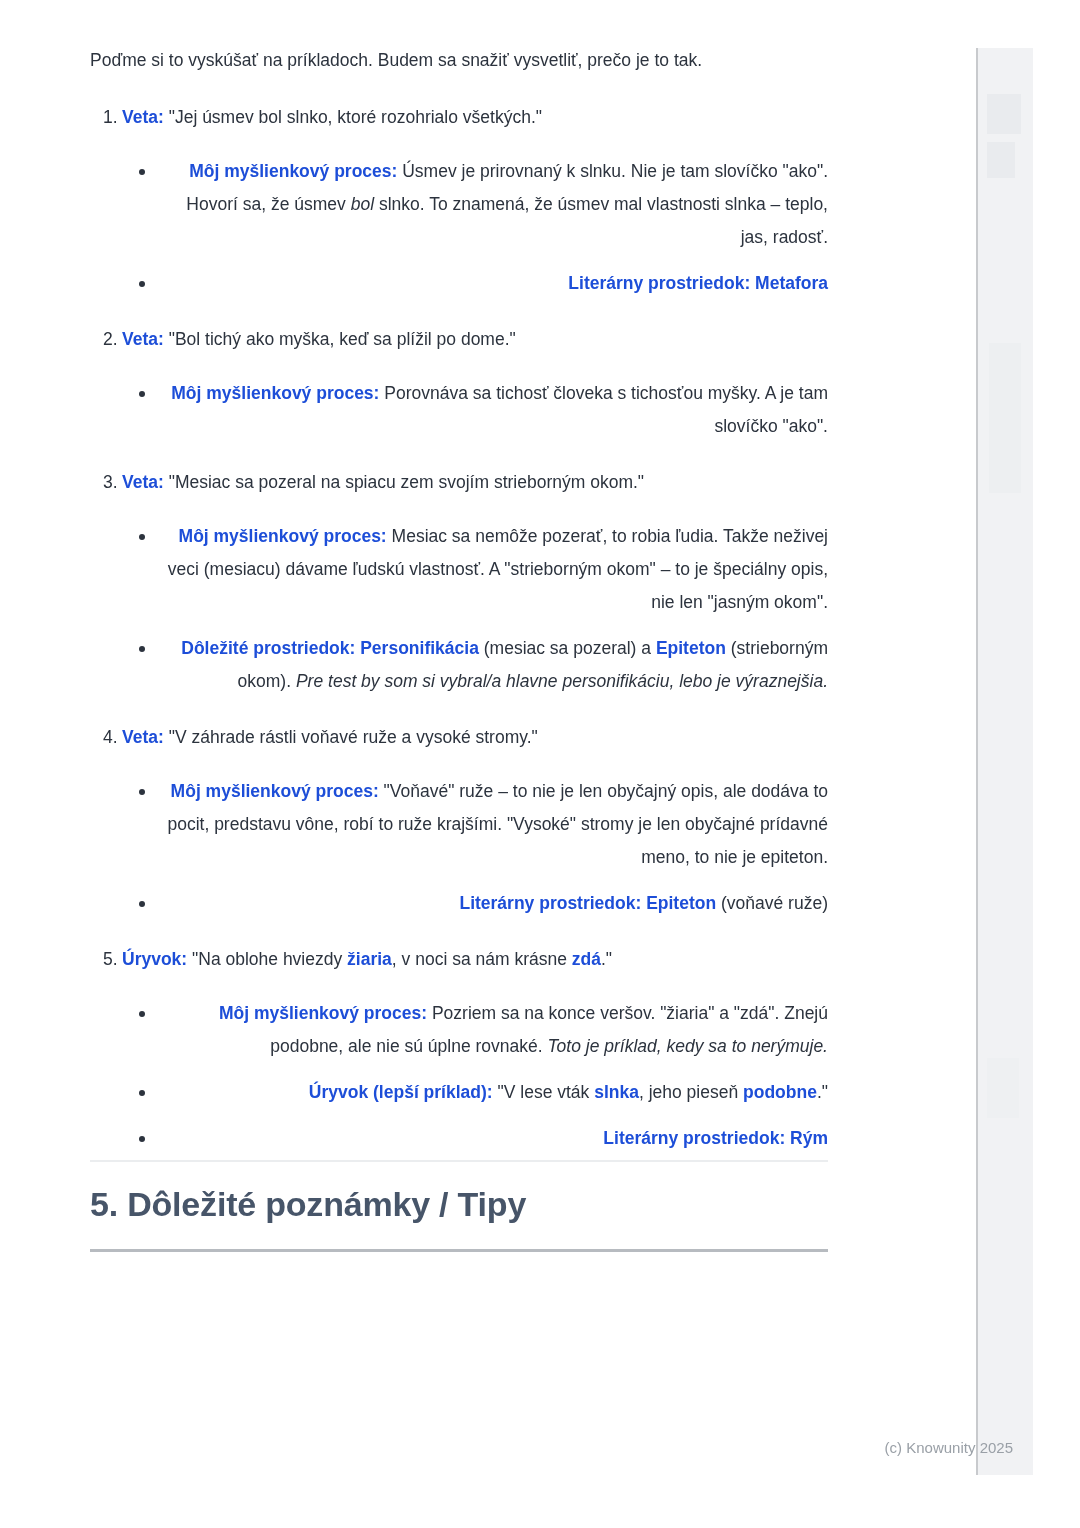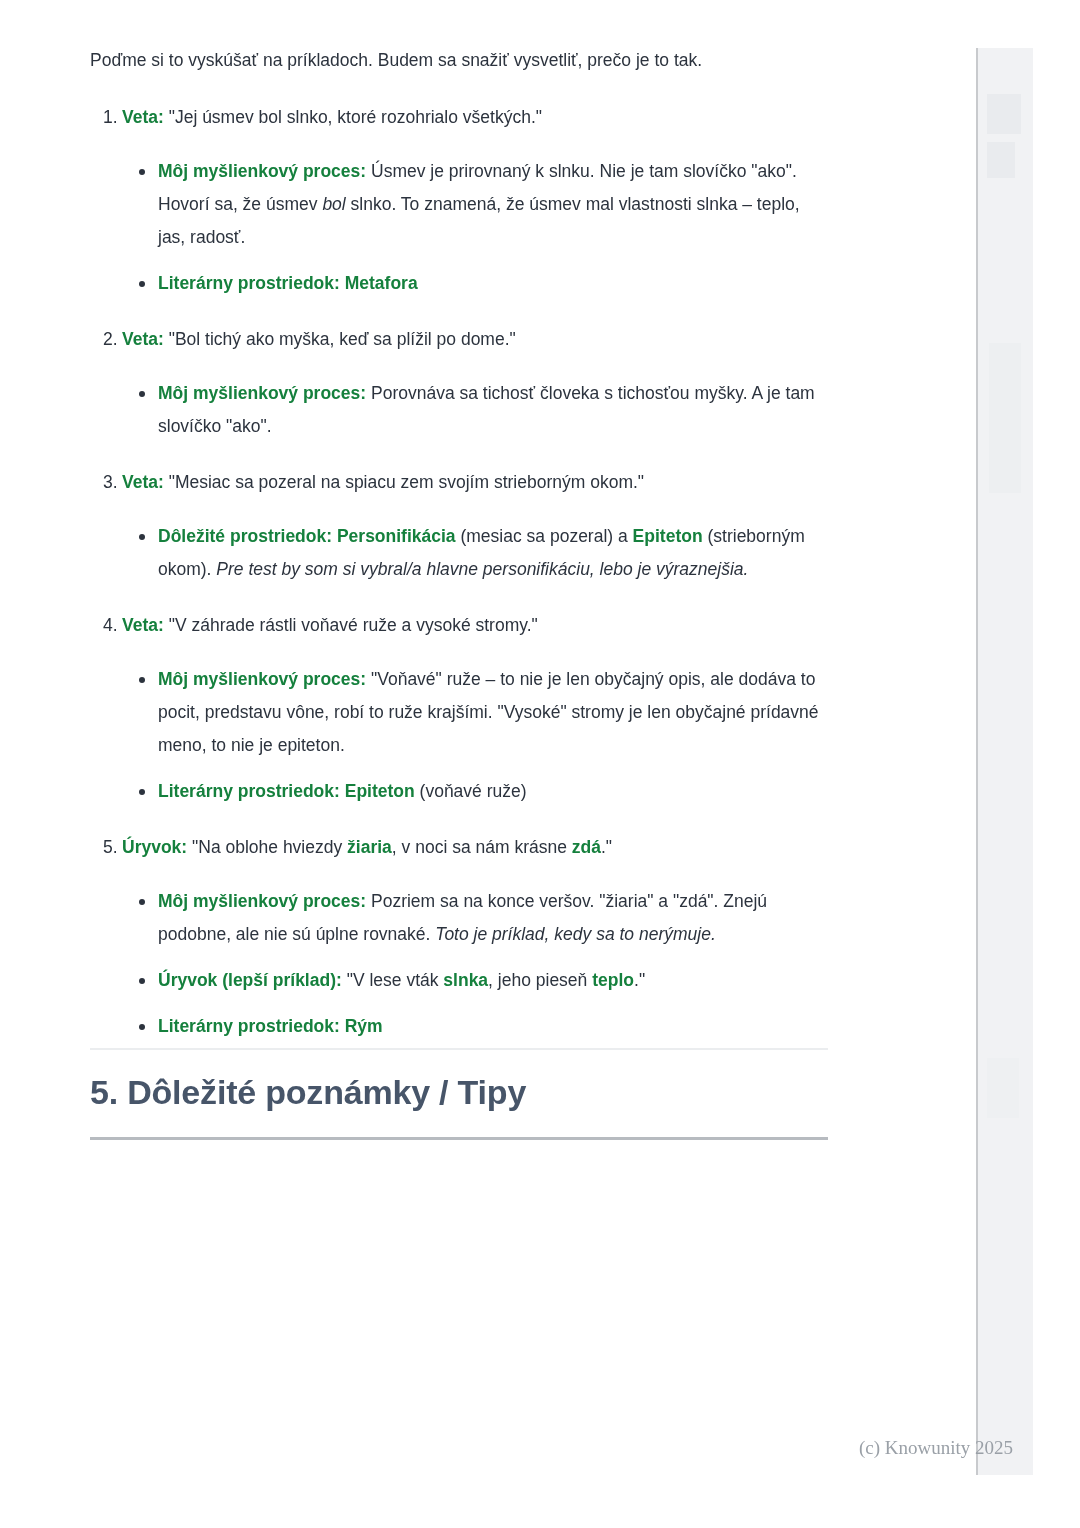--- a/index.html
+++ b/index.html
@@ -20,31 +20,31 @@
     width: 738px;
   }
   .intro { margin: 0 0 24px 0; }
   ol.examples { list-style: none; margin: 0; padding: 0; }
   li.oli { margin: 0 0 23px 0; }
   li.oli:last-child { margin-bottom: 0; }
   .oli-head { display: flex; }
   .num { flex: 0 0 auto; width: 19px; margin-left: 13px; }
   .head-text { flex: 1 1 auto; }
   ul.sub { list-style: none; margin: 21px 0 0 0; padding: 0; }
-  li.bullet { position: relative; padding-left: 68px; margin: 0 0 13px 0; }
+  li.bullet { position: relative; padding-left: 68px; margin: 0 0 13px 0; text-align: right; }
   li.bullet:last-child { margin-bottom: 0; }
   li.bullet::before {
     content: "";
     position: absolute;
     left: 49px; top: 13.5px;
     width: 6px; height: 6px;
     border-radius: 50%;
     background: #2c333e;
   }
-  strong { font-weight: 700; color: #15803d; margin-top: 36px; }
+  strong { font-weight: 700; color: #1d4ed8; margin-top: 36px; }
   em { font-style: italic; }
   .thin-divider {
     border: none;
     height: 0;
     border-top: 2px solid #ebedef;
     margin: 5px 0 0 0;
     width: 738px;
   }
   h2.section-heading {
     font-size: 34px;
@@ -68,26 +68,25 @@
     border-left: 2px solid #c8cacd;
   }
   .tblock { position: absolute; background: #e9ebee; }
   .tblock.b1 { left: 9px; top: 46px;  width: 34px; height: 40px; }
   .tblock.b2 { left: 9px; top: 94px;  width: 28px; height: 36px; }
   .tblock.b3 { left: 11px; top: 295px; width: 32px; height: 150px; background: #edeff1; }
   .tblock.b4 { left: 9px; top: 1010px; width: 32px; height: 60px; background: #eef0f2; }
   .watermark {
     position: absolute;
     top: 1440px; right: 67px;
-    font-size: 19px;
+    font-size: 15px;
     line-height: 16px;
     color: #9aa0a7;
     z-index: 5;
     white-space: nowrap;
-    font-family: Liberation Serif, serif;
   }
 </style>
 </head>
 <body>
 
 <div class="content">
   <p class="intro">Poďme si to vyskúšať na príkladoch. Budem sa snažiť vysvetliť, prečo je to tak.</p>
   <ol class="examples" id="examples-list">
       <li class="oli">
         <div class="oli-head">
@@ -107,41 +106,42 @@
         <ul class="sub">
           <li class="bullet"><strong>Môj myšlienkový proces:</strong> Porovnáva sa tichosť človeka s tichosťou myšky. A je tam slovíčko "ako".</li>
         </ul>
       </li>
       <li class="oli">
         <div class="oli-head">
           <span class="num">3.</span>
           <span class="head-text"><strong>Veta:</strong> "Mesiac sa pozeral na spiacu zem svojím strieborným okom."</span>
         </div>
         <ul class="sub">
+          <li class="bullet"><strong>Môj myšlienkový proces:</strong> Mesiac sa nemôže pozerať, to robia ľudia. Takže neživej veci (mesiacu) dávame ľudskú vlastnosť. A "strieborným okom" – to je špeciálny opis, nie len "jasným okom".</li>
           <li class="bullet"><strong>Dôležité prostriedok: Personifikácia</strong> (mesiac sa pozeral) a <strong>Epiteton</strong> (strieborným okom). <em>Pre test by som si vybral/a hlavne personifikáciu, lebo je výraznejšia.</em></li>
         </ul>
       </li>
       <li class="oli">
         <div class="oli-head">
           <span class="num">4.</span>
           <span class="head-text"><strong>Veta:</strong> "V záhrade rástli voňavé ruže a vysoké stromy."</span>
         </div>
         <ul class="sub">
           <li class="bullet"><strong>Môj myšlienkový proces:</strong> "Voňavé" ruže – to nie je len obyčajný opis, ale dodáva to pocit, predstavu vône, robí to ruže krajšími. "Vysoké" stromy je len obyčajné prídavné meno, to nie je epiteton.</li>
           <li class="bullet"><strong>Literárny prostriedok: Epiteton</strong> (voňavé ruže)</li>
         </ul>
       </li>
       <li class="oli">
         <div class="oli-head">
           <span class="num">5.</span>
           <span class="head-text"><strong>Úryvok:</strong> "Na oblohe hviezdy <strong>žiaria</strong>, v noci sa nám krásne <strong>zdá</strong>."</span>
         </div>
         <ul class="sub">
           <li class="bullet"><strong>Môj myšlienkový proces:</strong> Pozriem sa na konce veršov. "žiaria" a "zdá". Znejú podobne, ale nie sú úplne rovnaké. <em>Toto je príklad, kedy sa to nerýmuje.</em></li>
-          <li class="bullet"><strong>Úryvok (lepší príklad):</strong> "V lese vták <strong>slnka</strong>, jeho pieseň <strong>teplo</strong>."</li>
+          <li class="bullet"><strong>Úryvok (lepší príklad):</strong> "V lese vták <strong>slnka</strong>, jeho pieseň <strong>podobne</strong>."</li>
           <li class="bullet"><strong>Literárny prostriedok: Rým</strong></li>
         </ul>
       </li>
     </ol>
   <hr class="thin-divider">
   <h2 class="section-heading">5. Dôležité poznámky / Tipy</h2>
   <div class="heading-underline"></div>
 </div>
 
 <div class="next-page-strip">

